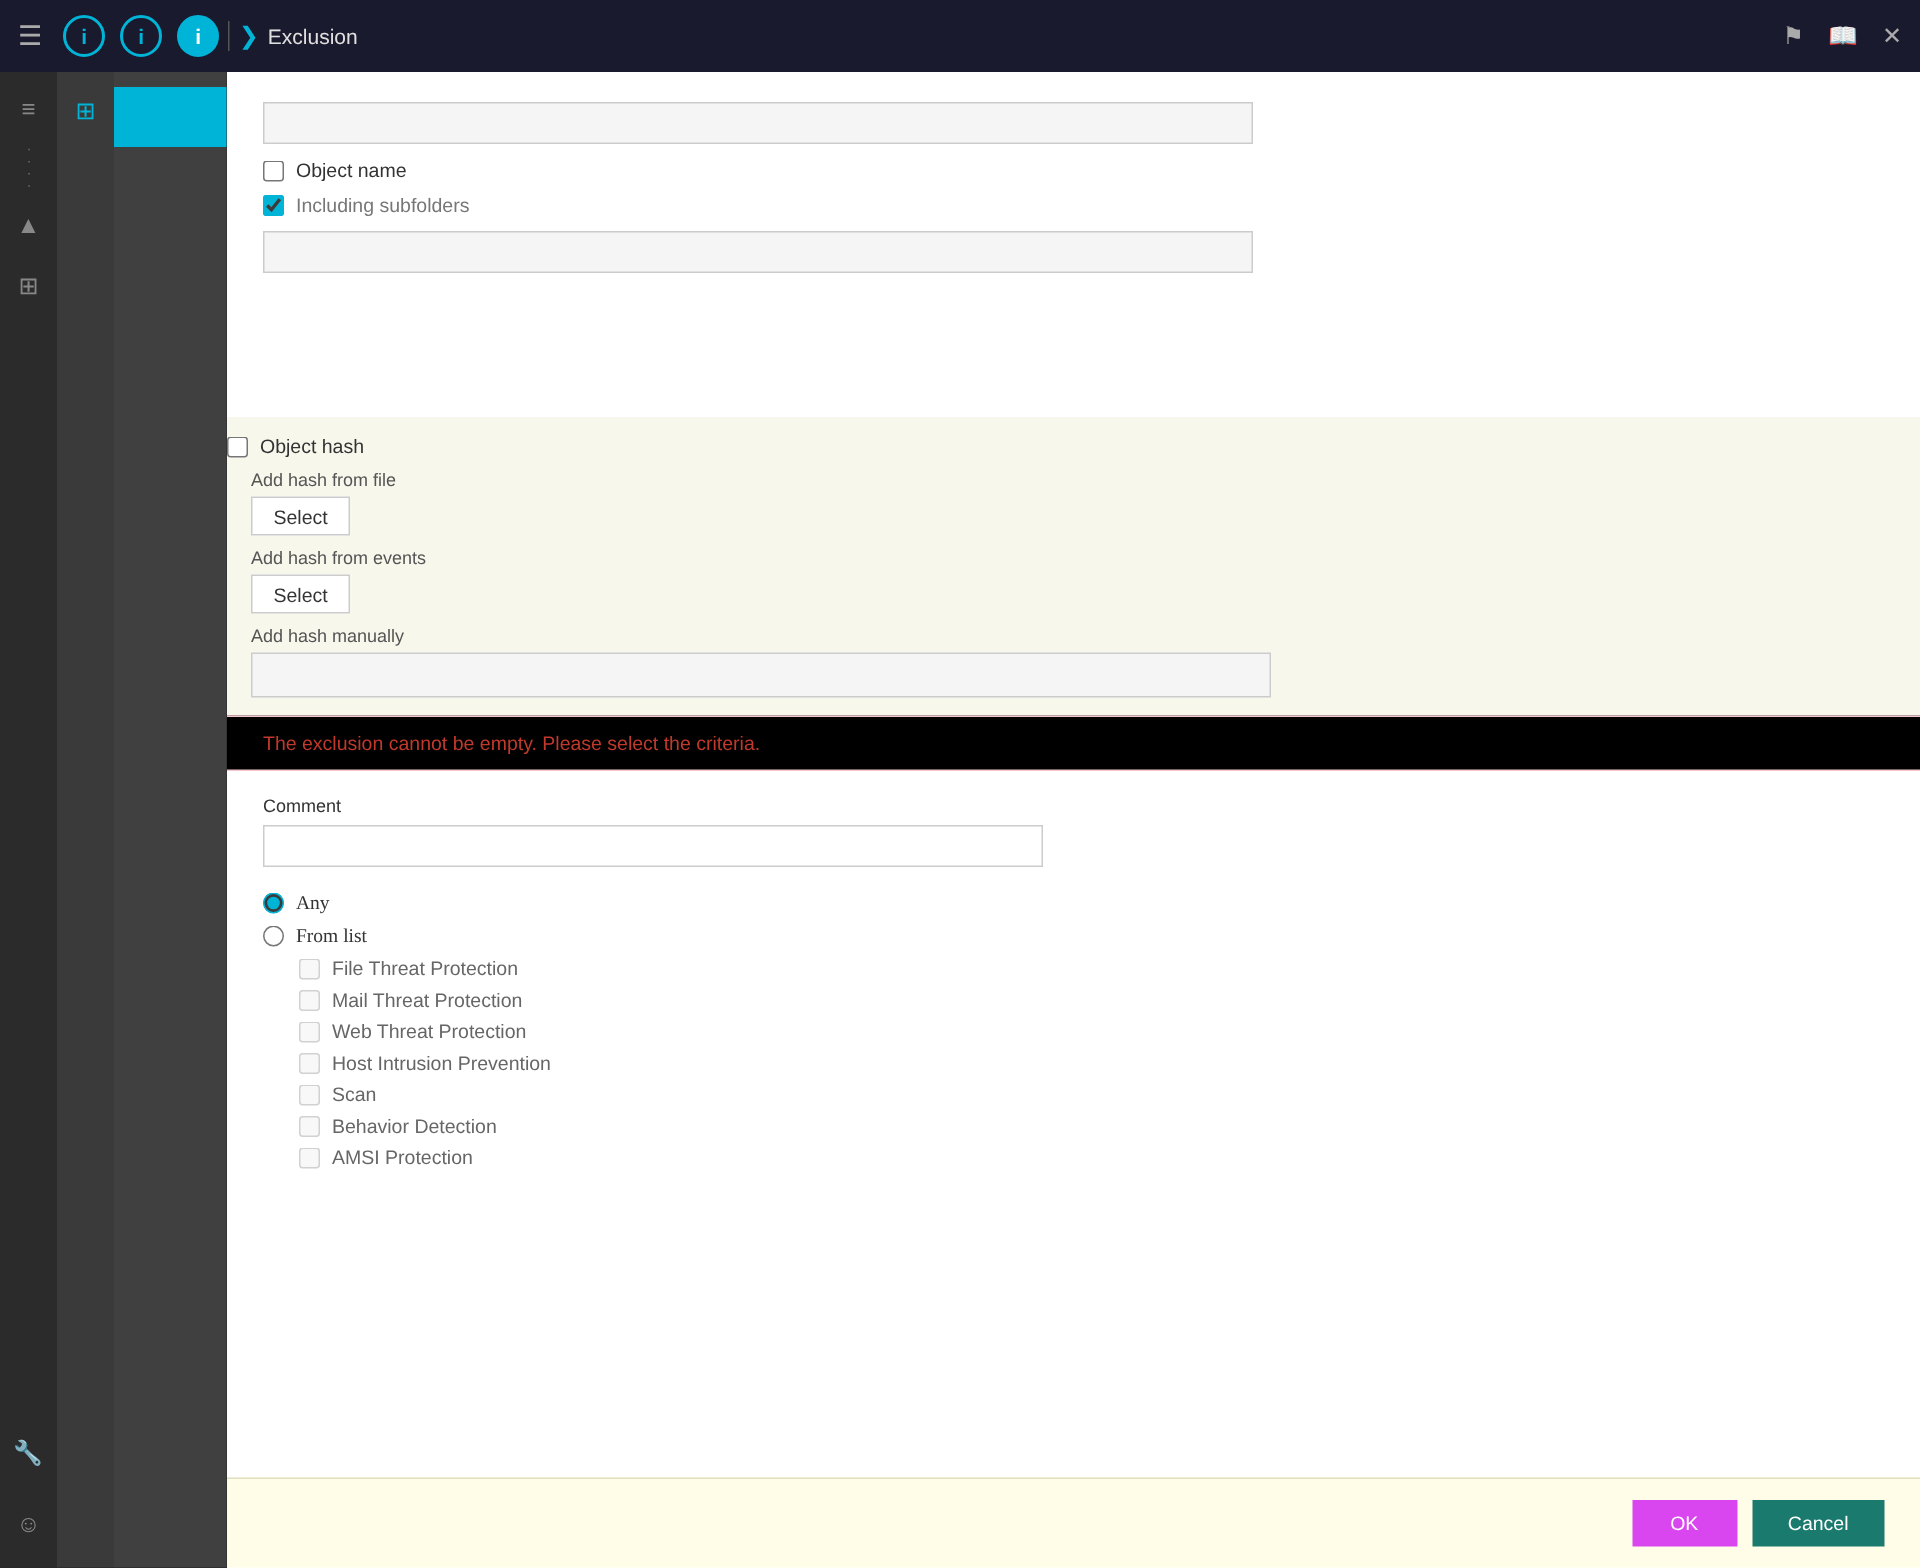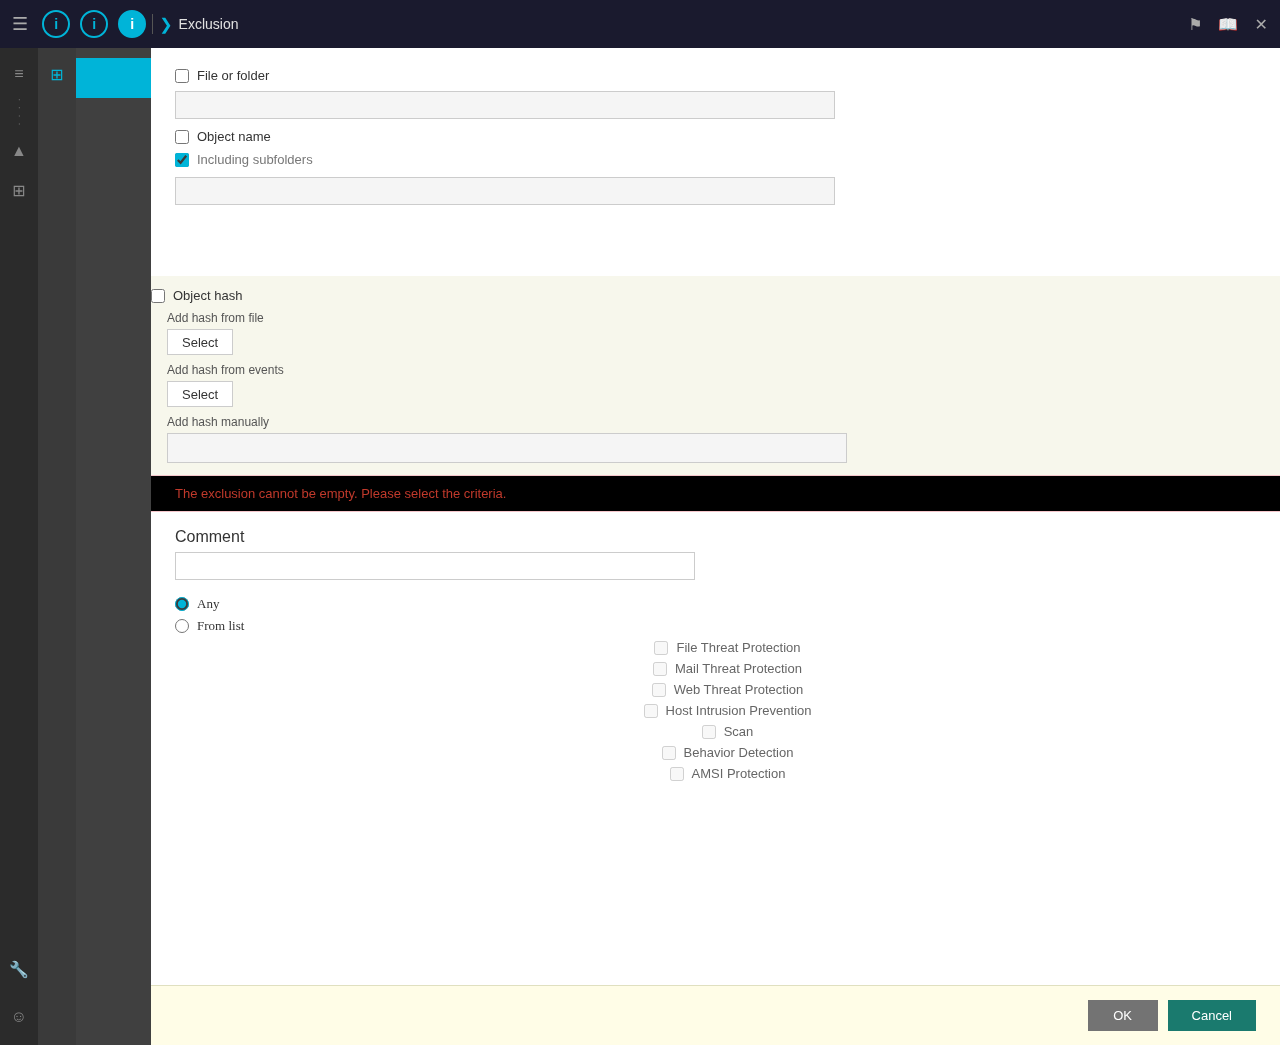--- a/index.html
+++ b/index.html
@@ -257,21 +257,21 @@
       font-size: 13px;
       border-top: 1px solid #f5c6cb;
       border-bottom: 1px solid #f5c6cb;
     }
 
     
     .comment-section {
       padding: 16px 24px 0 24px;
     }
     .section-label {
-      font-size: 16px;
+      font-size: 12px;
       color: #333;
       margin-bottom: 6px;
     }
     .comment-input {
       width: 520px;
       max-width: 100%;
       height: 28px;
       border: 1px solid #ccc;
       padding: 4px 8px;
       font-size: 13px;
@@ -304,39 +304,38 @@
       margin-left: 24px;
       margin-top: 6px;
       display: flex;
       flex-direction: column;
       gap: 6px;
     }
     .component-item {
       display: flex;
       align-items: center;
       gap: 8px;
-      justify-content: center;
     }
     .component-item label {
       font-size: 13px;
       color: #666;
     }
 
     
     .dialog-footer {
       background: #fffde7;
       padding: 14px 24px;
       display: flex;
       justify-content: flex-end;
       gap: 10px;
       border-top: 1px solid #e0e0c0;
       margin-top: auto;
     }
     .btn-ok {
-      background: #737373;
+      background: #d946ef;
       color: #fff;
       border: none;
       padding: 8px 24px;
       font-size: 13px;
       cursor: pointer;
       min-width: 70px;
     }
     .btn-cancel {
       background: #1a7a6e;
       color: #fff;
@@ -391,24 +390,20 @@
 
   <div class="third-nav">
     <div class="active-tab"></div>
   </div>
 
   <div class="content-area">
     <div class="full-height-flex">
       <div class="dialog-content">
 
         
-        <div class="checkbox-row">
-          <input type="checkbox" id="cb-file" style="">
-          <label for="cb-file">File or folder</label>
-        </div>
         <input type="text" class="text-input" value="" style="max-width: 660px;">
 
         
         <div class="checkbox-row">
           <input type="checkbox" id="cb-objname" style="">
           <label for="cb-objname">Object name</label>
         </div>
 
         
         <div class="checkbox-row" style="margin-left:0; margin-bottom:10px;">

